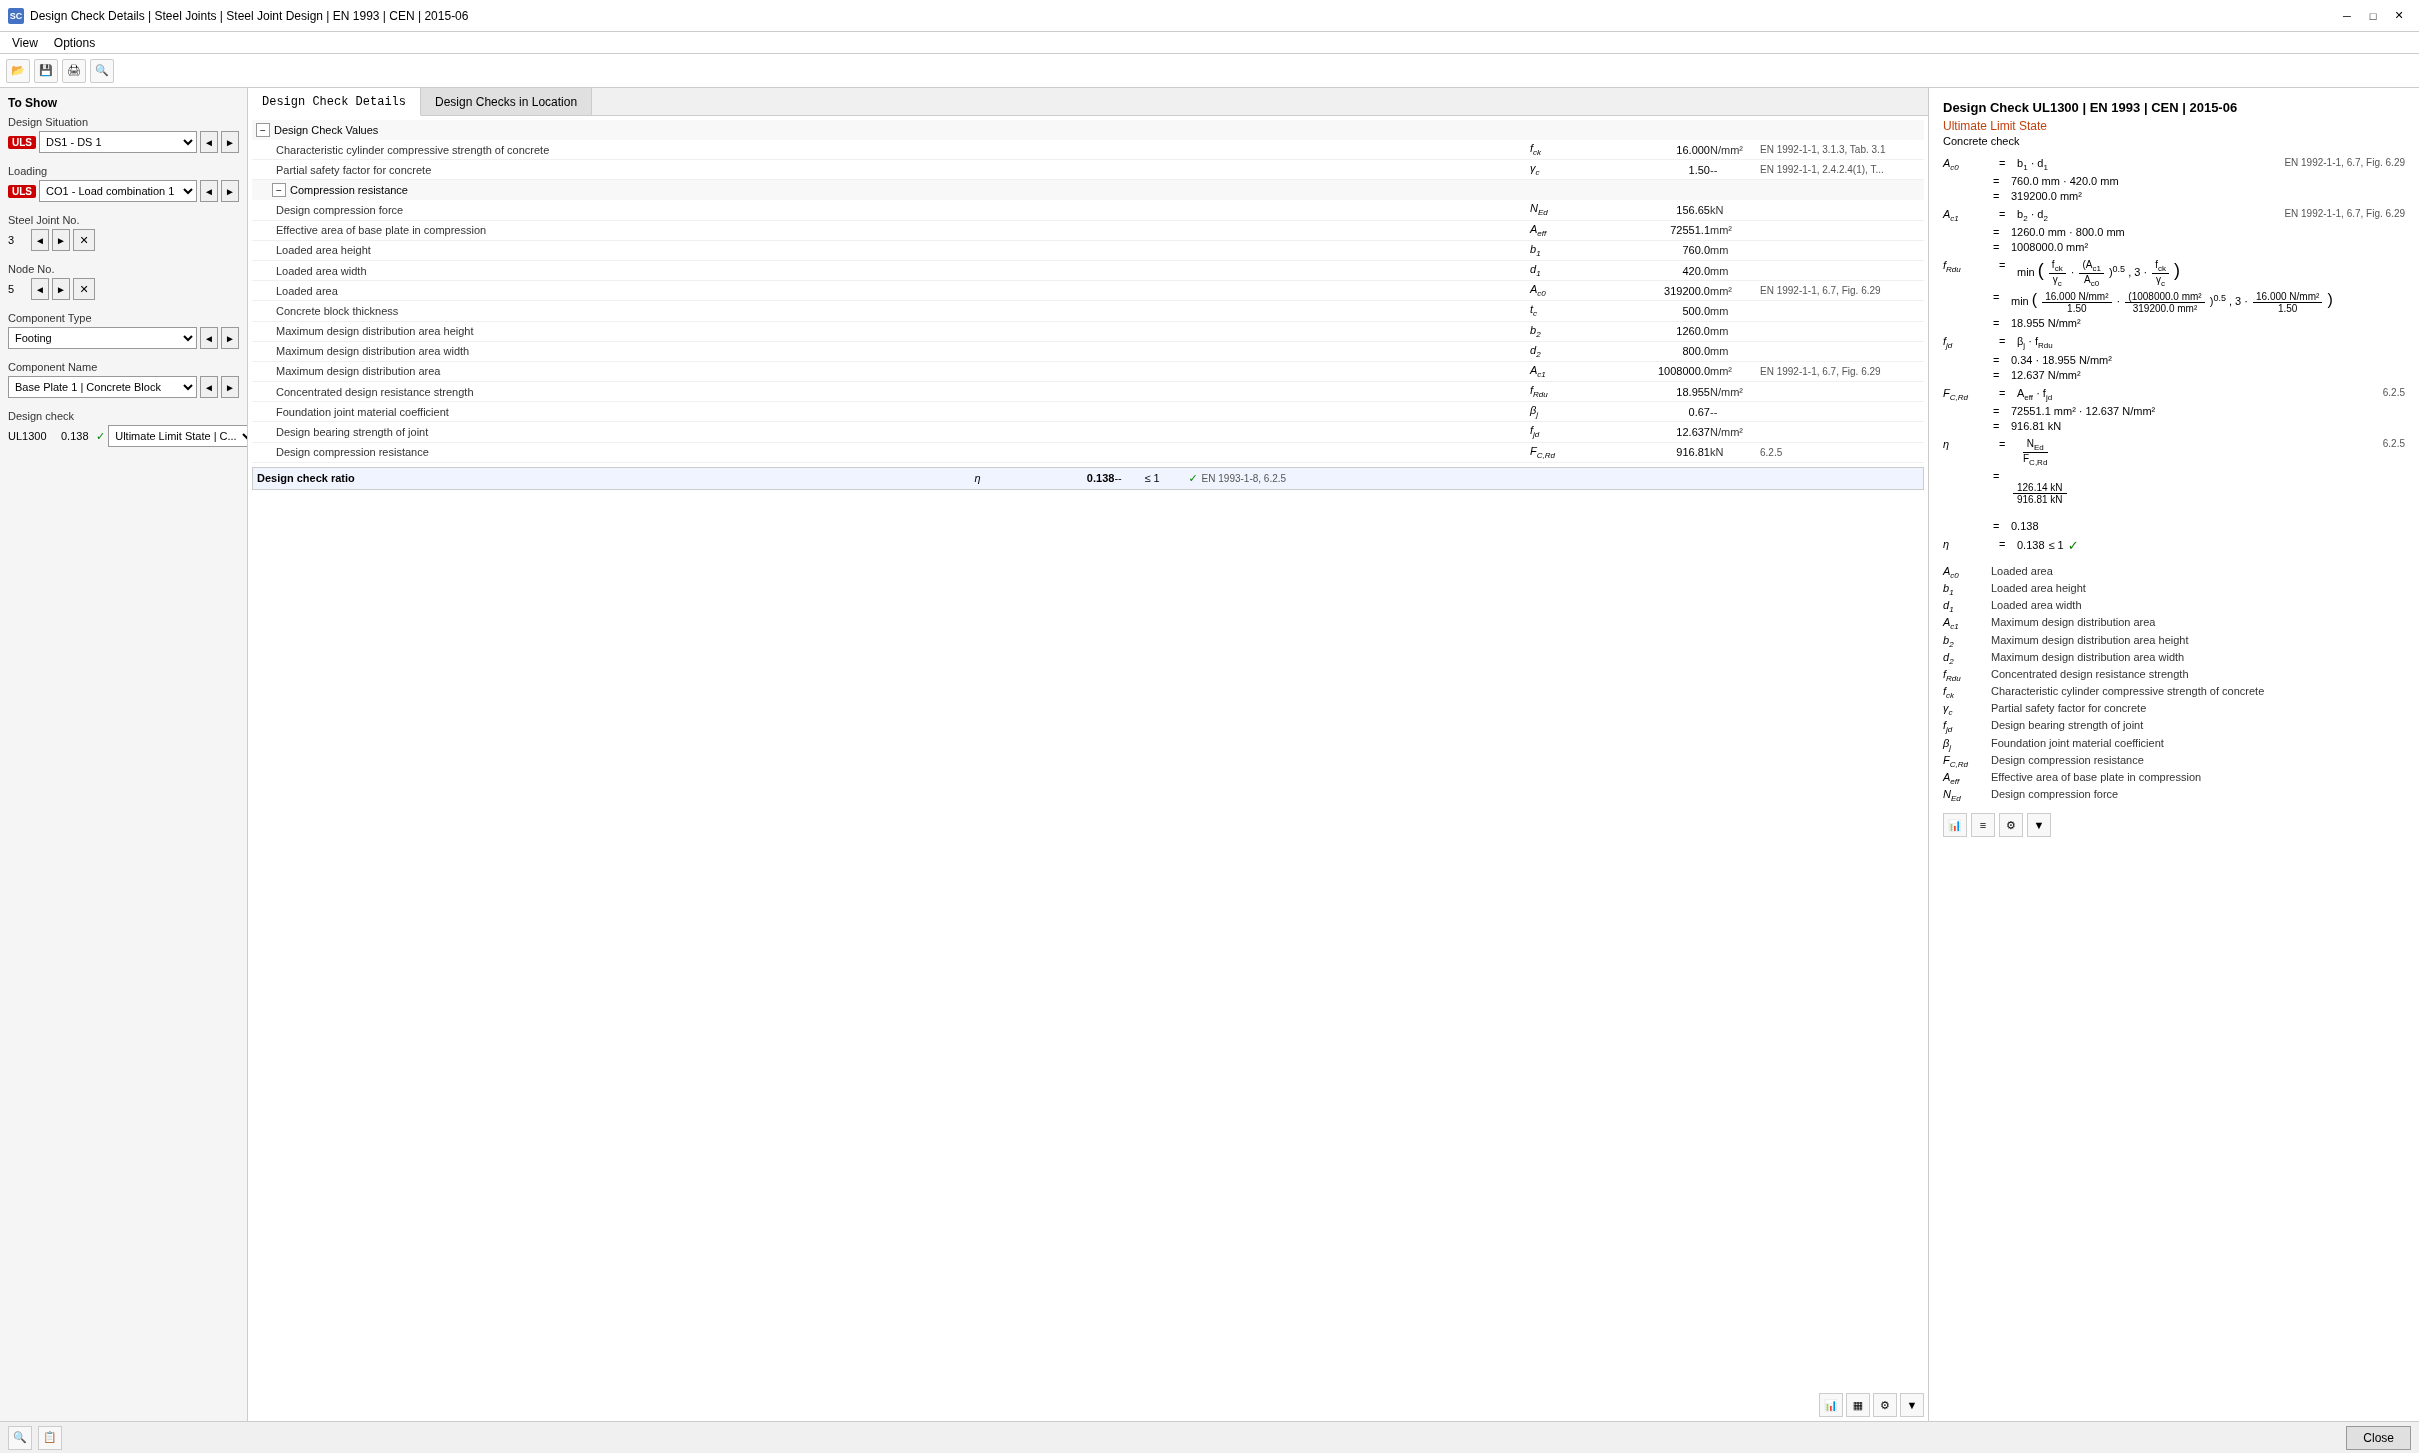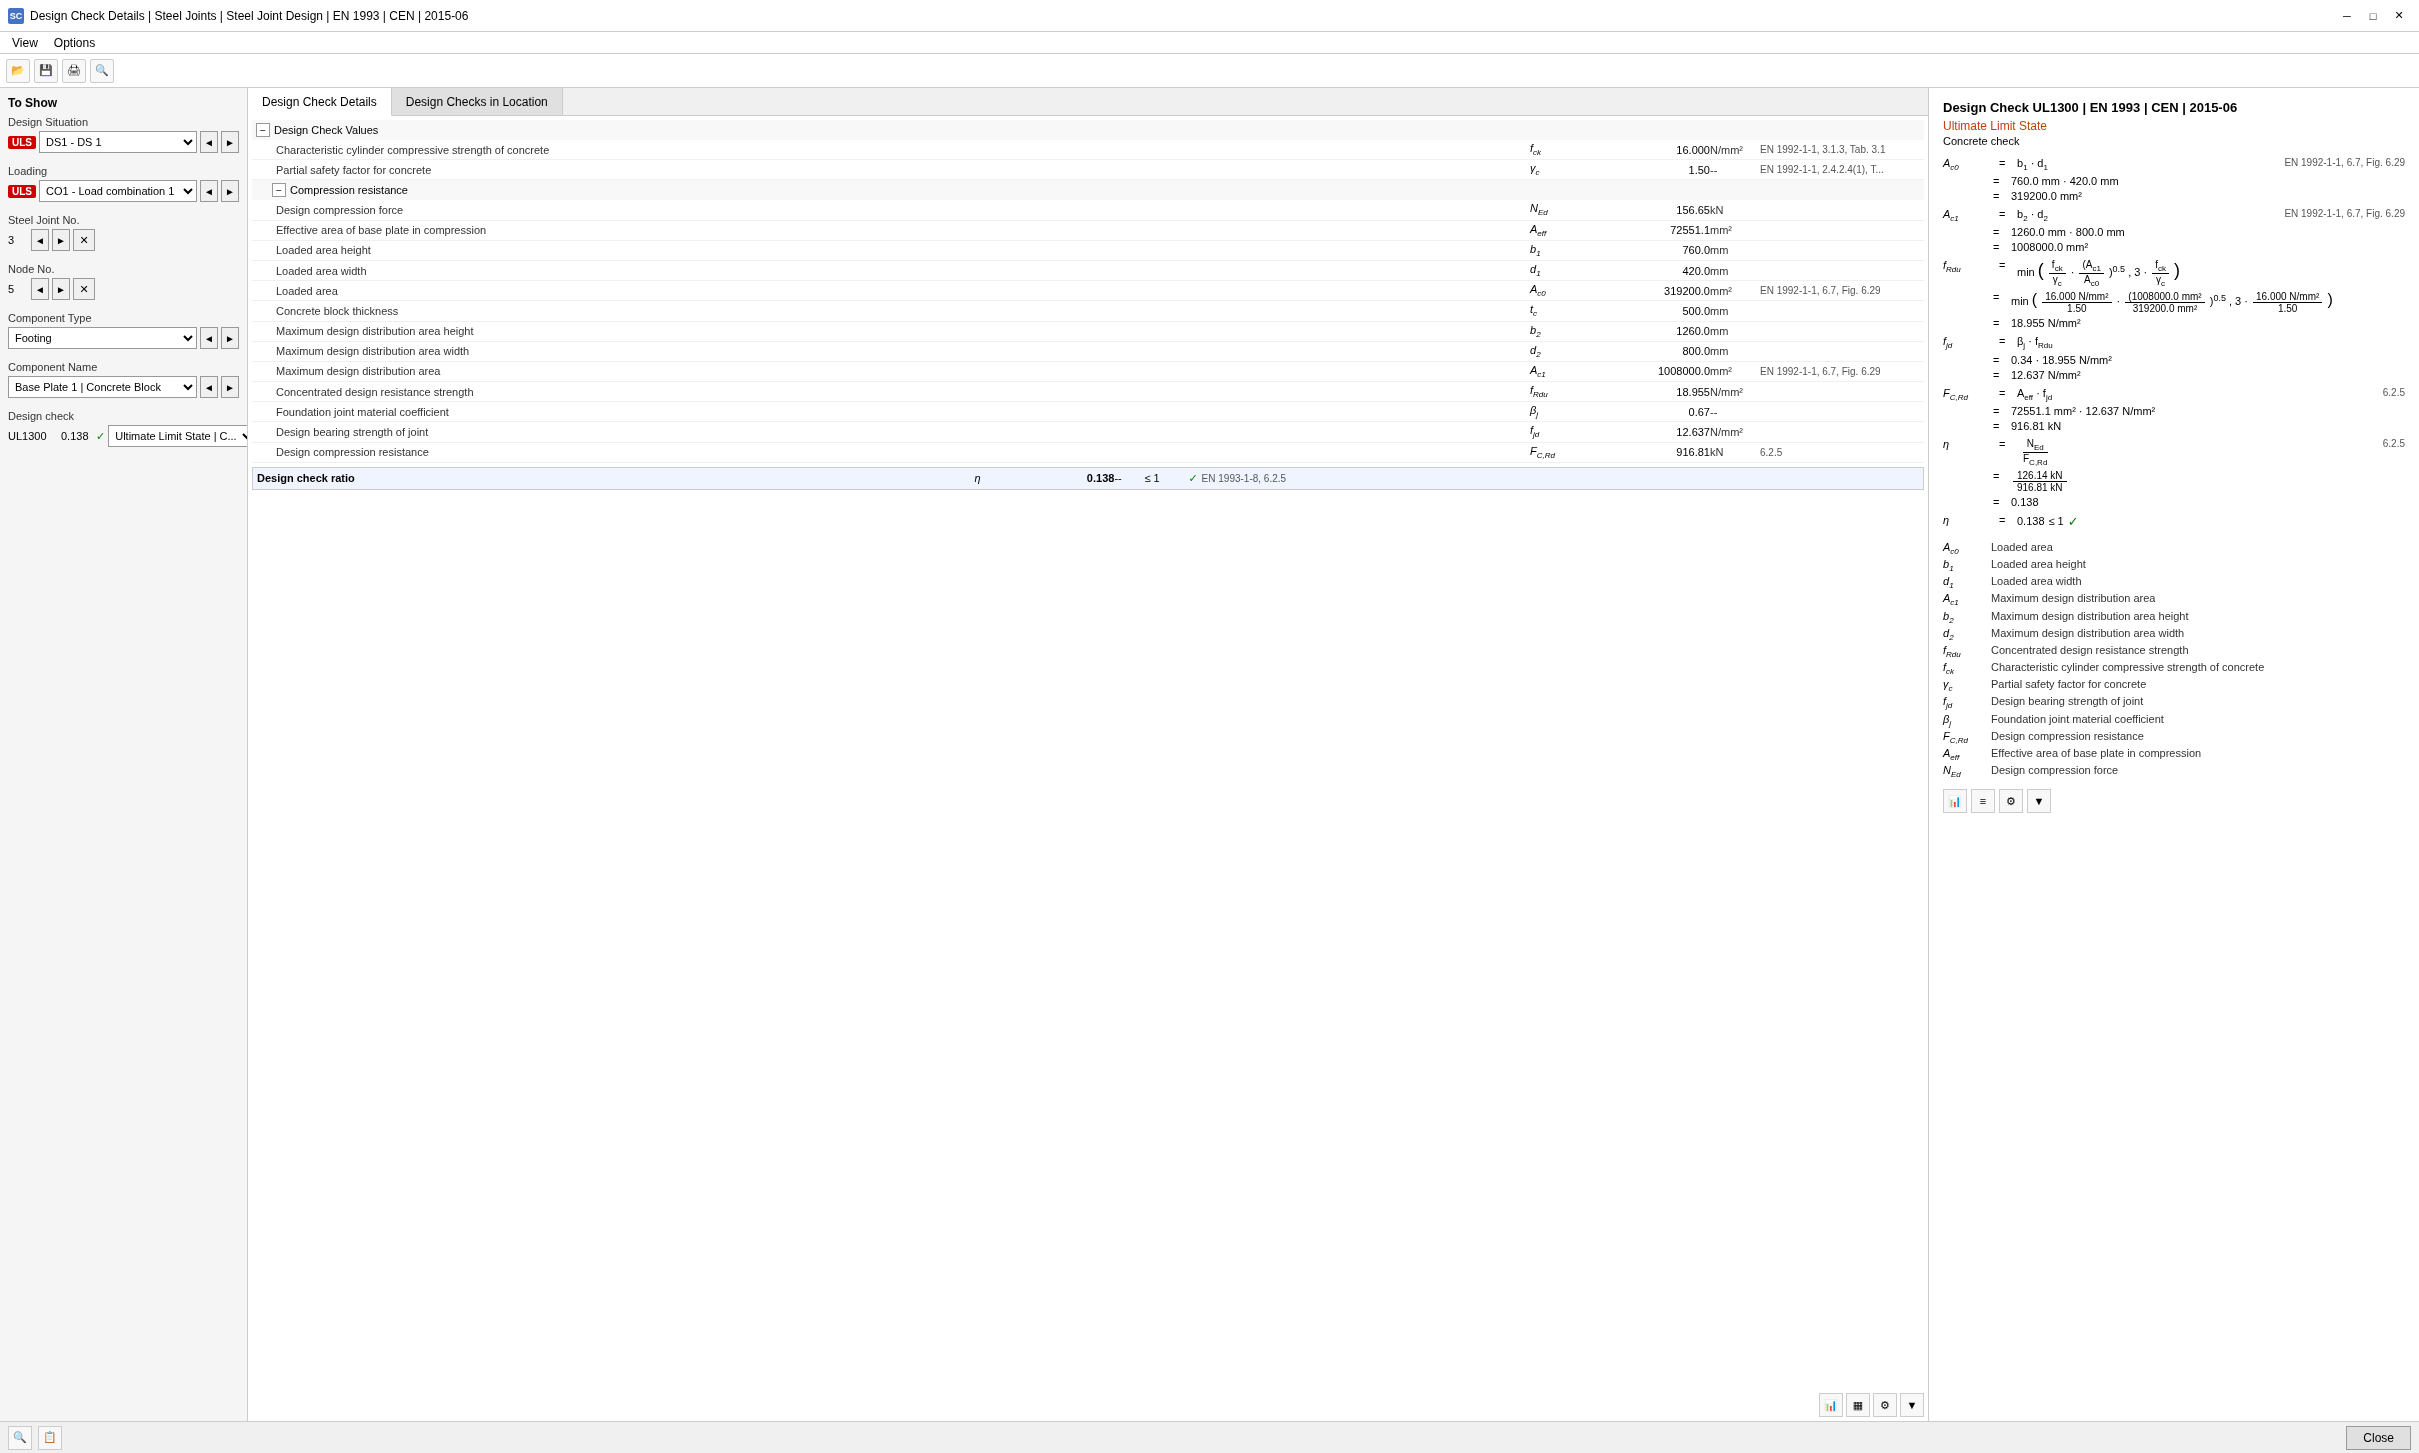--- a/index.html
+++ b/index.html
@@ -70,21 +70,21 @@
     .center-panel {
       flex: 1;
       background: white;
       border-right: 1px solid #ccc;
       overflow: hidden;
       display: flex;
       flex-direction: column;
     }
     .tab-bar { display: flex; border-bottom: 1px solid #ccc; background: #f0f0f0; height: 28px; }
     .tab { padding: 5px 14px; font-size: 12px; cursor: pointer; border-right: 1px solid #ccc; background: #e0e0e0; display: flex; align-items: center; }
-    .tab.active { background: white; border-bottom: 1px solid white; margin-bottom: -1px; }
+    .tab.active { background: white; border-bottom: 1px solid white; margin-bottom: -1px; font-family: Liberation Mono, monospace; }
 
     
     .table-area { overflow-y: auto; flex: 1; padding: 4px; }
     .check-section { margin-bottom: 2px; }
     .section-header { display: flex; align-items: center; padding: 3px 4px; background: #f8f8f8; font-size: 11px; font-weight: normal; cursor: pointer; }
     .section-toggle { width: 14px; height: 14px; border: 1px solid #999; background: white; display: flex; align-items: center; justify-content: center; font-size: 10px; margin-right: 4px; cursor: pointer; }
     .row { display: flex; align-items: center; padding: 2px 4px 2px 24px; font-size: 11px; border-bottom: 1px solid #f0f0f0; }
     .row-label { flex: 1; color: #333; }
     .row-symbol { width: 60px; font-style: italic; font-size: 11px; }
     .row-value { width: 120px; text-align: right; font-size: 11px; }
@@ -537,21 +537,21 @@
           <span style="display:inline-flex; flex-direction:column; align-items:center; font-size:10px; vertical-align:middle; margin:0 2px;">
             <span style="border-bottom:1px solid black; padding:0 4px;">N<sub>Ed</sub></span>
             <span style="padding:0 4px;">F<sub>C,Rd</sub></span>
           </span>
         </span>
         <span class="formula-ref">6.2.5</span>
       </div>
       <div class="formula-row indent">
         <span class="formula-eq">=</span>
         <span class="formula-expr">
-          <span style="display:inline-flex; flex-direction:column; align-items:center; font-size:10px; vertical-align:middle; margin:0 2px;">
+          <span style="display:inline-flex; flex-direction:column; align-items:center; font-size:10px; vertical-align:middle; margin:12px 2px;">
             <span style="border-bottom:1px solid black; padding:0 4px;">126.14 kN</span>
             <span style="padding:0 4px;">916.81 kN</span>
           </span>
         </span>
       </div>
       <div class="formula-row indent">
         <span class="formula-eq">=</span>
         <span class="formula-expr">0.138</span>
       </div>
     </div>

